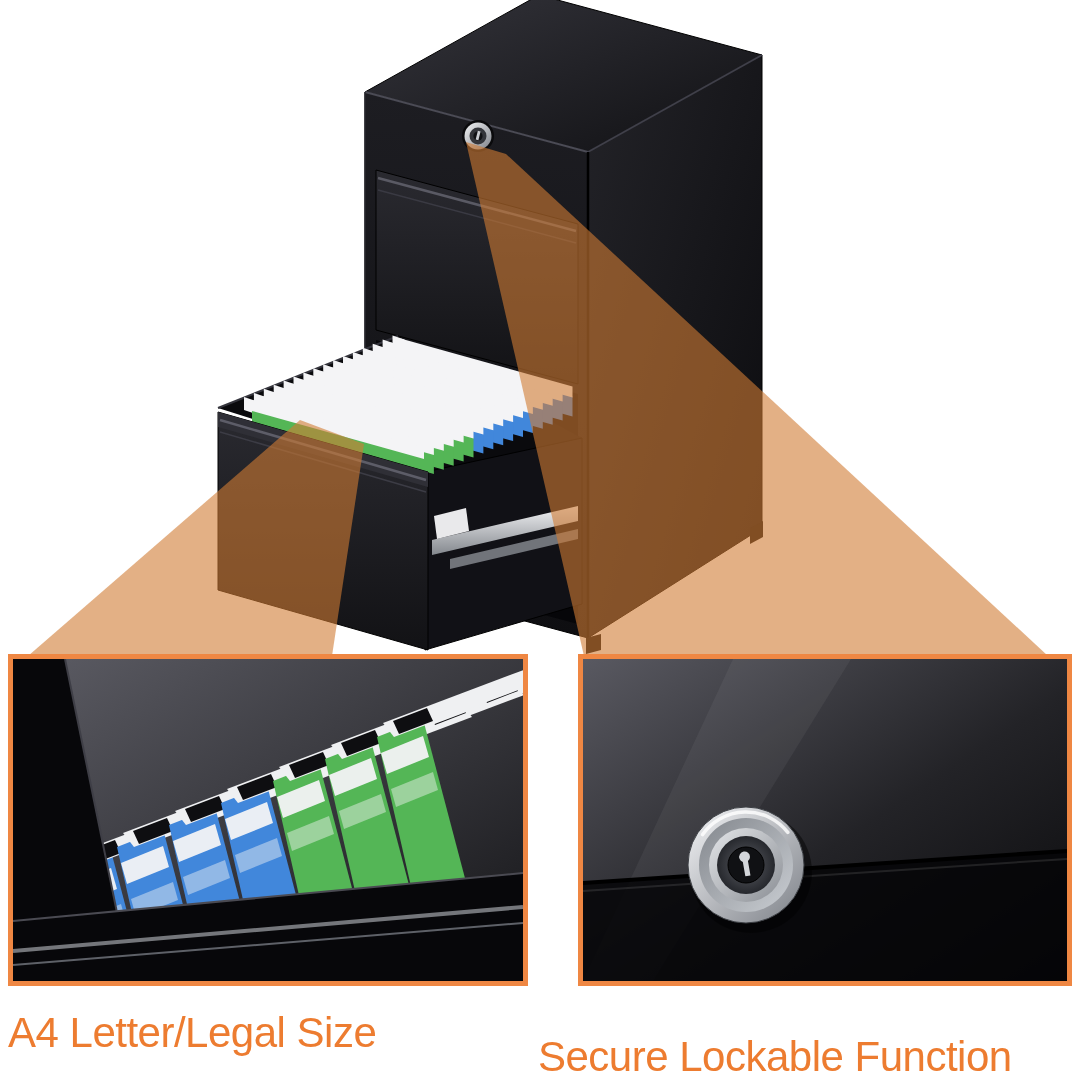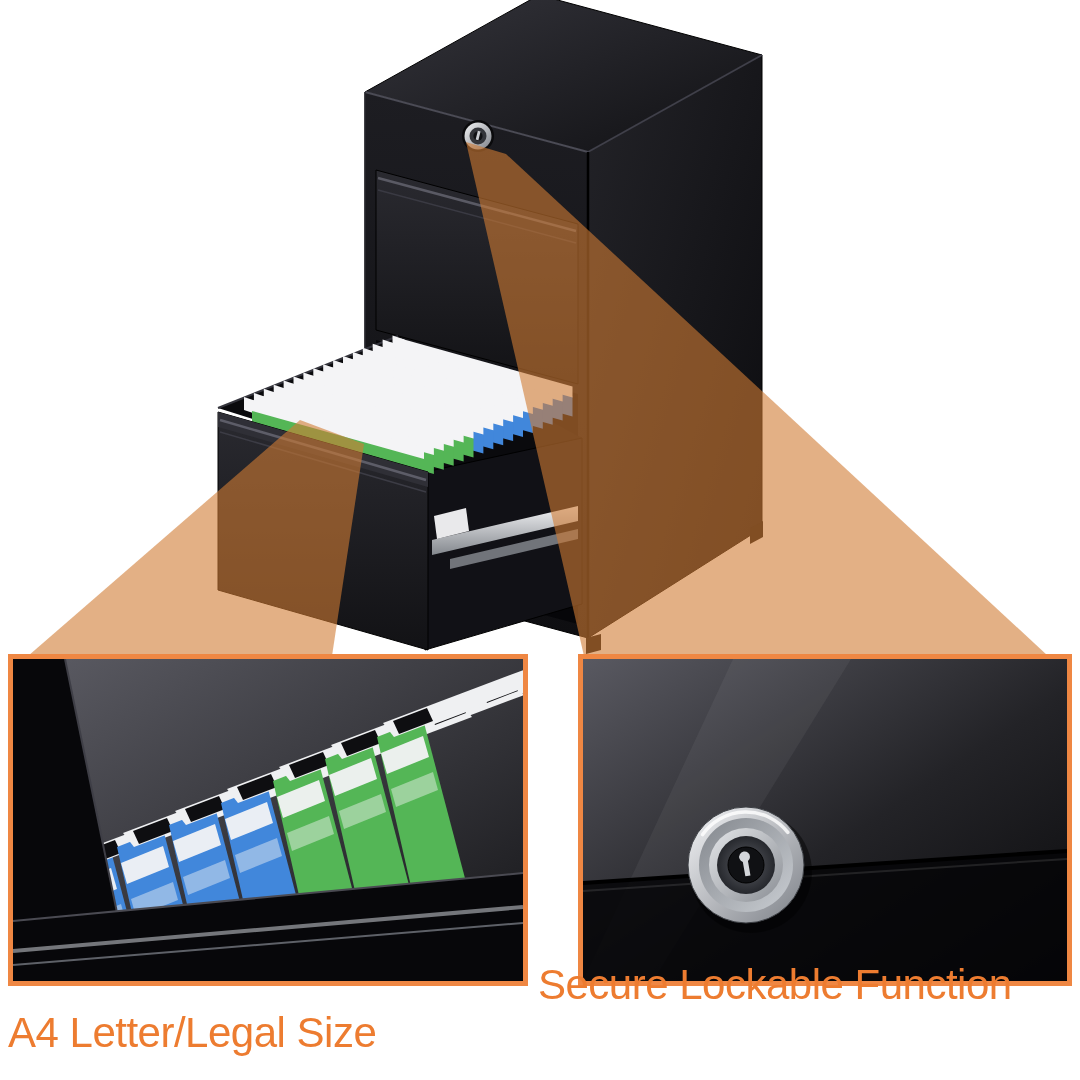--- a/index.html
+++ b/index.html
@@ -13,21 +13,21 @@
           font-family:"Liberation Sans",sans-serif}
   .scene{position:absolute;left:0;top:0;z-index:1}
   .callout{position:absolute;z-index:2;border:5px solid var(--callout-border);
            background:#0b0b0d;overflow:hidden}
   .callout svg{display:block;width:100%;height:100%}
   .callout-left{left:8px;top:654px;width:520px;height:332px}
   .callout-right{left:578px;top:654px;width:494px;height:332px}
   .caption{position:absolute;z-index:3;color:var(--accent);font-weight:400;line-height:1;
            letter-spacing:-0.5px;white-space:nowrap}
   .caption-left{left:8px;top:1012px;font-size:42px}
-  .caption-right{left:538px;top:964px;font-size:42px}
+  .caption-right{left:538px;top:1036px;font-size:42px}
   .beam{fill:var(--beam);fill-opacity:.60}
   .f-blue{color:var(--folder-blue)}
   .f-green{color:var(--folder-green)}
 </style>
 </head>
 <body>
 
 <div class="canvas">
 
   <svg class="scene" width="1080" height="1080" viewBox="0 0 1080 1080">

